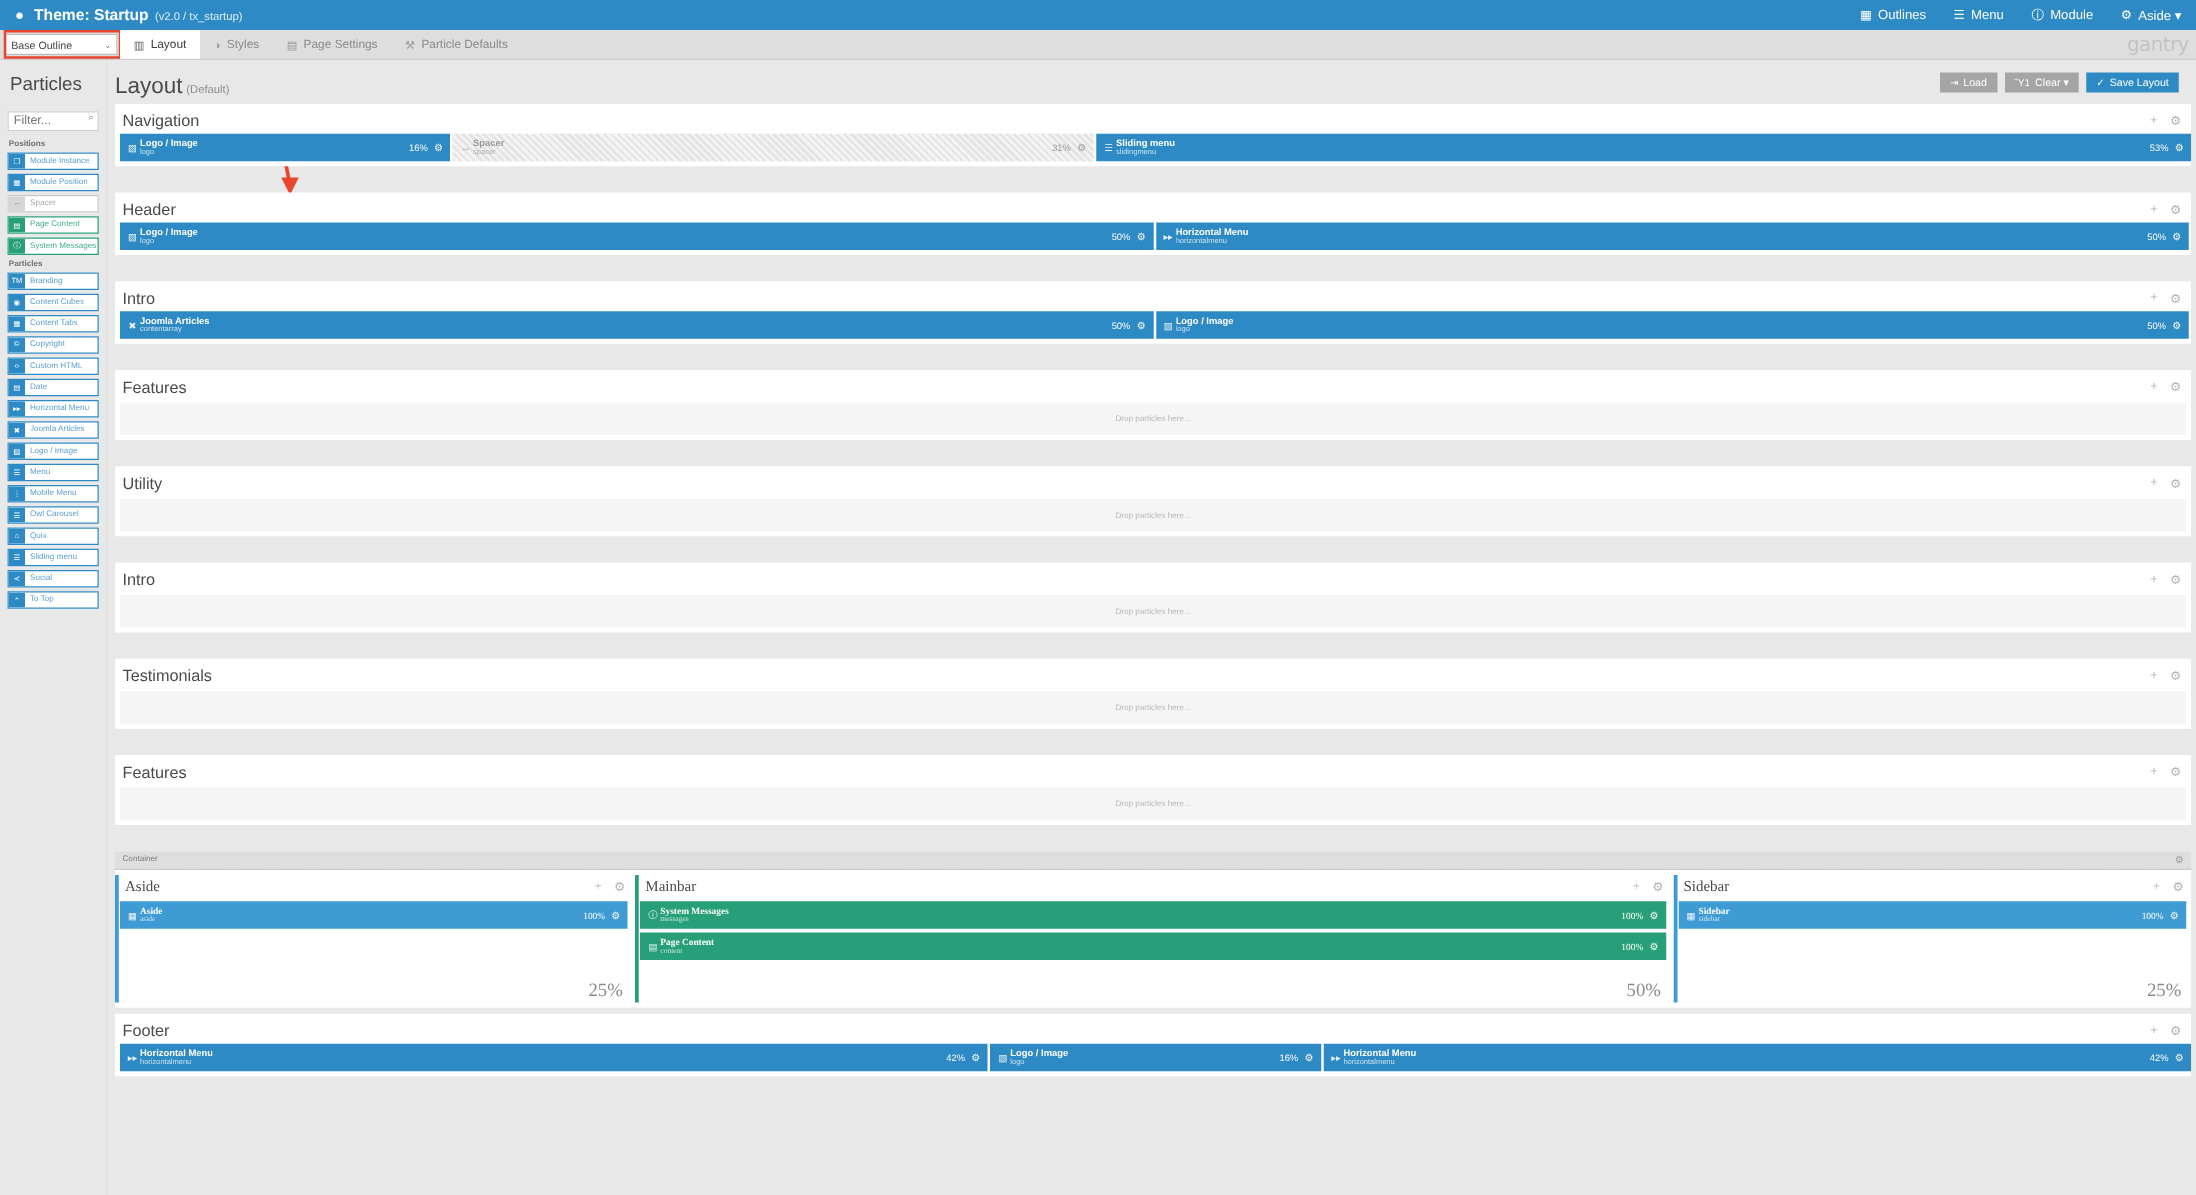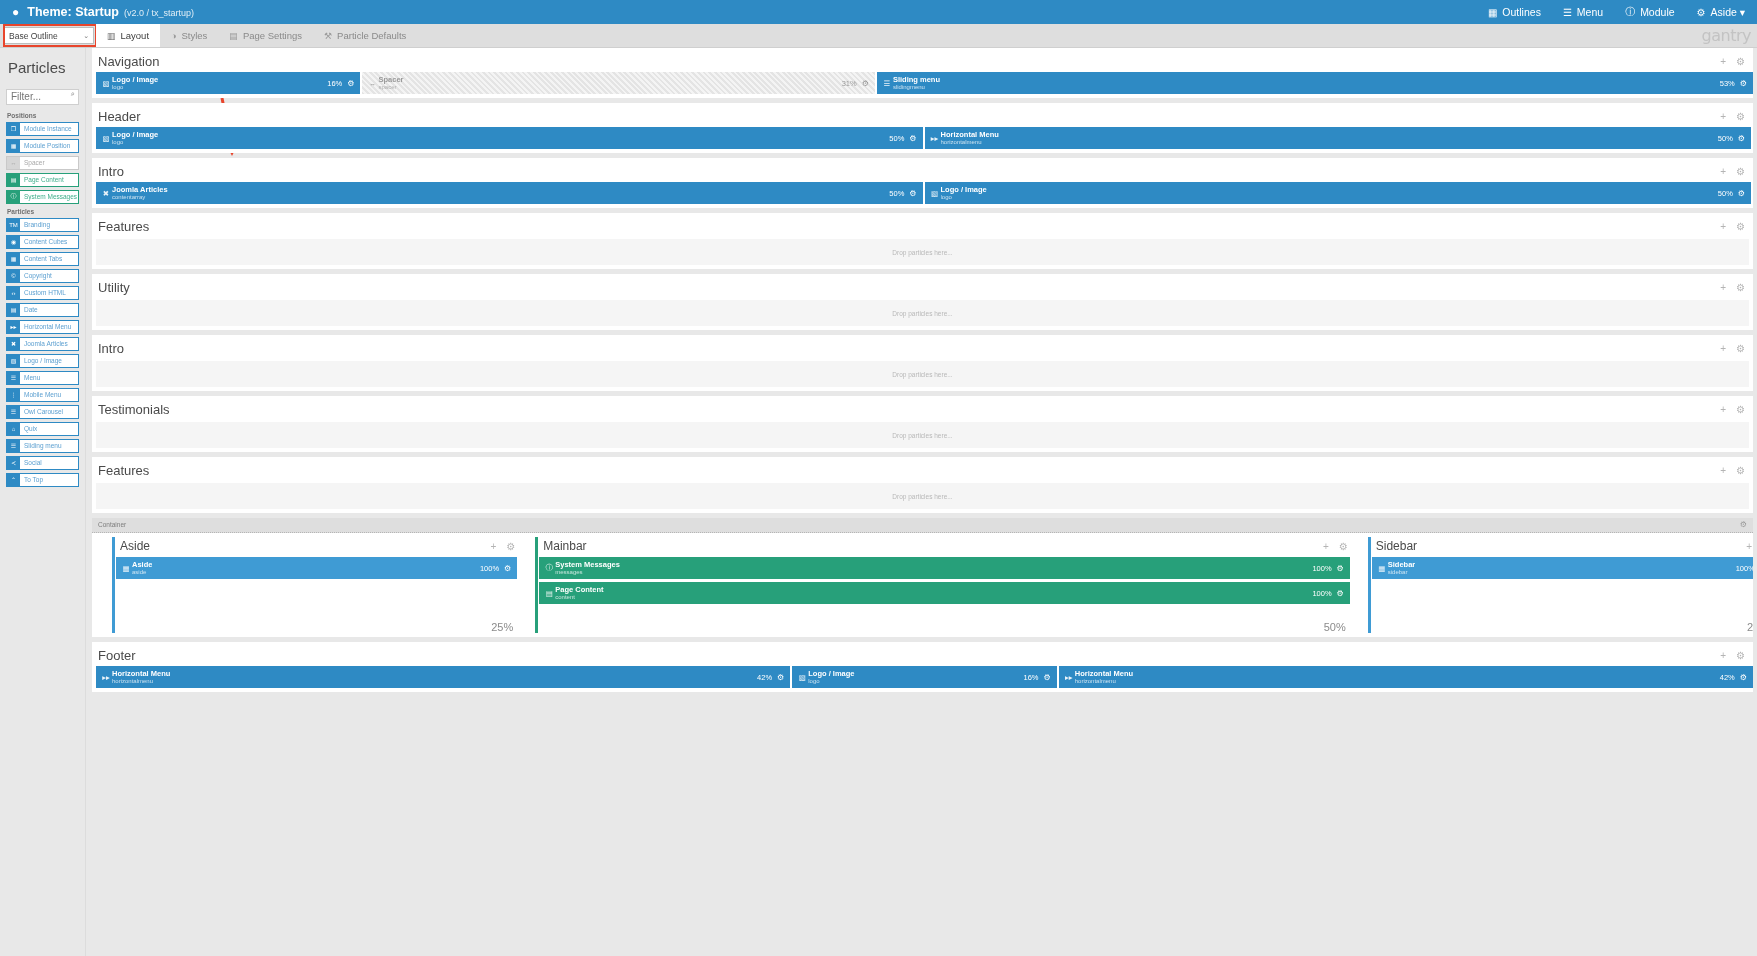--- a/index.html
+++ b/index.html
@@ -145,21 +145,21 @@
 
   .canvas {
     margin: 0 4px 0 6px;
     height: calc(956px - 48px - 46px);
     overflow: hidden;
   }
 
   
   .section {
     background: #fff;
-    margin-bottom: 5px;
+    margin-bottom: 21px;
     position: relative;
     padding: 0 0 4px 0;
   }
   .sec-head {
     display: flex; align-items: center;
     padding: 6px 8px 3px 6px;
   }
   .sec-name { font-size: 13px; color: #4a4a4a; }
   .sec-tools { margin-left: auto; display: flex; gap: 10px; font-size: 10px; color: #b4b4b4; }
 
@@ -198,28 +198,28 @@
   
   .container-block { background:#fff; margin-bottom:5px; }
   .container-tag {
     background: #dedede;
     font-size: 6.5px; color: #7d7d7d;
     padding: 2px 6px 3px 6px;
     border-bottom: 1px dotted #b5b5b5;
     display:flex; align-items:center;
   }
   .container-tag .ct-gear { margin-left:auto; font-size: 8px; color:#9b9b9b; }
-  .cols { display: flex; gap: 14px; padding: 0 4px 0 20px; }
+  .cols { display: flex; gap: 2px; padding: 0 4px 0 0; font-family: Liberation Serif, serif; }
   .col { background: #fff; position: relative; padding-bottom: 2px; }
   .col-accent { position:absolute; left:0; top:4px; bottom:4px; width:3px; }
   .col-head { display: flex; align-items: center; padding: 6px 6px 4px 8px; }
   .col-name { font-size: 12px; color: #4a4a4a; }
   .col-tools { margin-left: auto; display:flex; gap:10px; font-size:10px; color:#b4b4b4; }
   .col-body { padding: 0 4px; min-height: 60px; }
-  .col-foot { text-align: right; font-size: 11px; color: #8b8b8b; padding: 4px 8px 2px 0; }
+  .col-foot { text-align: right; font-size: 15px; color: #8b8b8b; padding: 4px 8px 2px 0; }
   .blk.inner { margin-bottom: 3px; }
 </style>
 </head>
 <body>
 
 <div class="topbar">
   <div class="topbar-title">
     <span class="drop-icon">●</span>
     <span class="t-main">Theme: Startup</span>
     <span class="t-sub">(v2.0 / tx_startup)</span>
@@ -367,20 +367,39 @@
           <span class="plabel">Social</span>
         </div>
         <div class="pitem">
           <span class="pico">⌃</span>
           <span class="plabel">To Top</span>
         </div>
       </div>
   </div>
 
   <div class="main">
+    <div class="main-head">
+      <div class="page-title">
+        <span>Layout</span><span class="deflt">(Default)</span>
+      </div>
+      <div class="head-actions">
+        <div class="btn">
+          <span class="bico">⇥</span>
+          <span>Load</span>
+        </div>
+        <div class="btn">
+          <span class="bico">Ὕ1</span>
+          <span>Clear ▾</span>
+        </div>
+        <div class="btn primary">
+          <span class="bico">✓</span>
+          <span>Save Layout</span>
+        </div>
+      </div>
+    </div>
 
     <svg class="arrow-wrap" viewBox="0 0 60 60">
       <line x1="28" y1="2" x2="38" y2="52" stroke="#e8452c" stroke-width="3"></line>
       <polygon points="38,60 31,46 45,46" fill="#e8452c"></polygon>
     </svg>
 
     <div class="canvas" id="canvas">
         <div class="section">
           <div class="sec-head">
             <span class="sec-name">Navigation</span>

